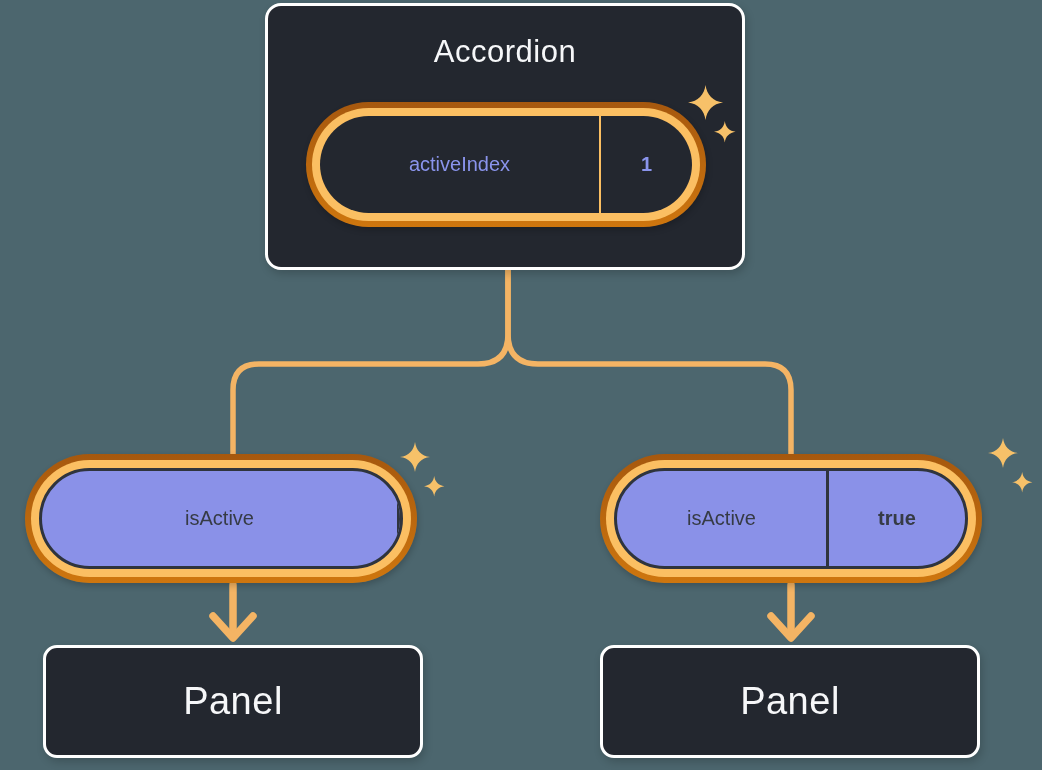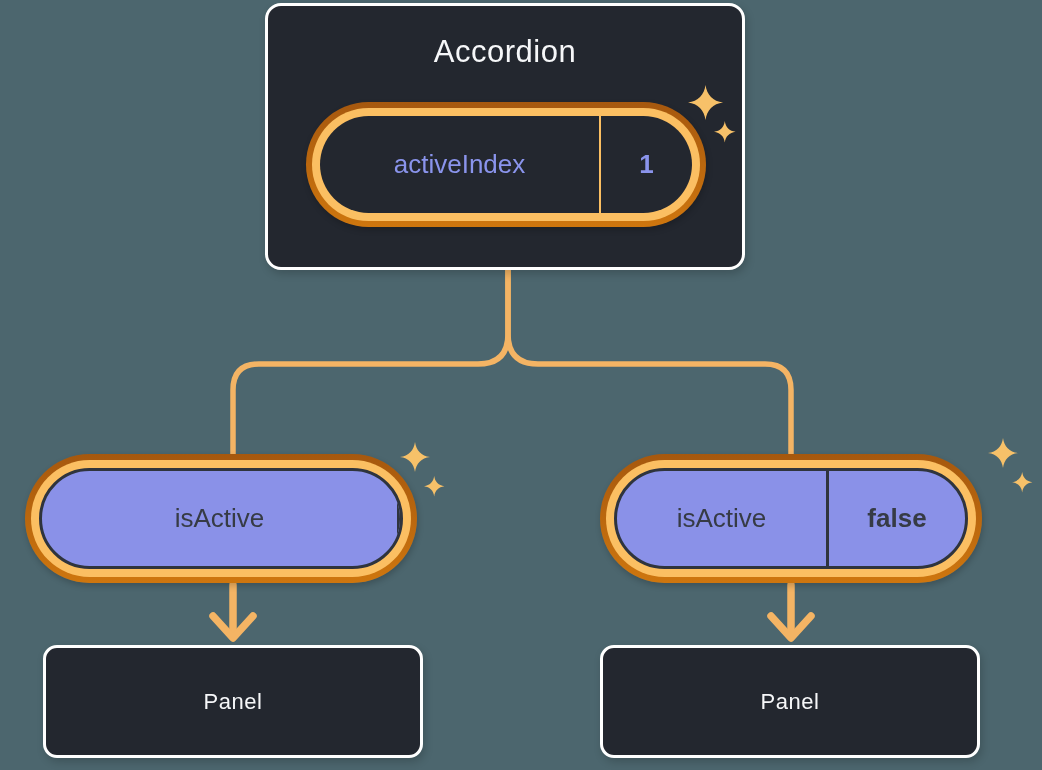--- a/index.html
+++ b/index.html
@@ -57,21 +57,21 @@
     font-weight: 500;
     letter-spacing: 0.5px;
   }
   .panel-title {
     position: absolute;
     left: 0; right: 0; top: 0; bottom: 0;
     display: flex;
     align-items: center;
     justify-content: center;
     color: var(--node-text, #F6F7F9);
-    font-size: 22px;
+    font-size: 38px;
     font-weight: 500;
     letter-spacing: 0.5px;
   }
   
   .pill-outer {
     position: absolute;
     border-radius: 999px;
     padding: 6px;
     background: linear-gradient(180deg, var(--ring-dark-top, #A6580E), var(--ring-dark-bottom, #CE760E));
     box-sizing: border-box;
@@ -98,21 +98,21 @@
   .core-dark { background: var(--node-fill, #23272F); }
   .core-purple {
     background: var(--purple-fill, #8A91E8);
     border: 3px solid var(--dark-outline, #2F343D);
     justify-content: space-between;
   }
   .pill-label, .pill-value {
     display: flex;
     align-items: center;
     justify-content: center;
-    font-size: 26px;
+    font-size: 20px;
   }
   .pill-label { flex: 1; }
   .pill-value { font-weight: 700; }
   .val-state { width: 91px; }
   .val-left  { width: 156px; }
   .val-right { width: 136px; }
   .pill-divider { align-self: stretch; }
   .divider-light { width: 2px; background: var(--ring-light, #FBBF62); }
   .divider-dark  { width: 3px; background: var(--dark-outline, #2F343D); }
   .text-purple { color: var(--purple-text, #8A94EC); }
@@ -162,21 +162,21 @@
         <div class="pill-divider divider-dark"></div>
       </div>
     </div>
   </div>
 
   <div class="pill-outer pill-right">
     <div class="pill-mid">
       <div class="pill-core core-purple">
         <div class="pill-label text-dark">isActive</div>
         <div class="pill-divider divider-dark"></div>
-        <div class="pill-value val-right text-dark">false</div>
+        <div class="pill-value val-right text-dark">true</div>
       </div>
     </div>
   </div>
 
   <div class="node-box panel-box panel-left">
     <div class="panel-title">Panel</div>
   </div>
   <div class="node-box panel-box panel-right">
     <div class="panel-title">Panel</div>
   </div>

